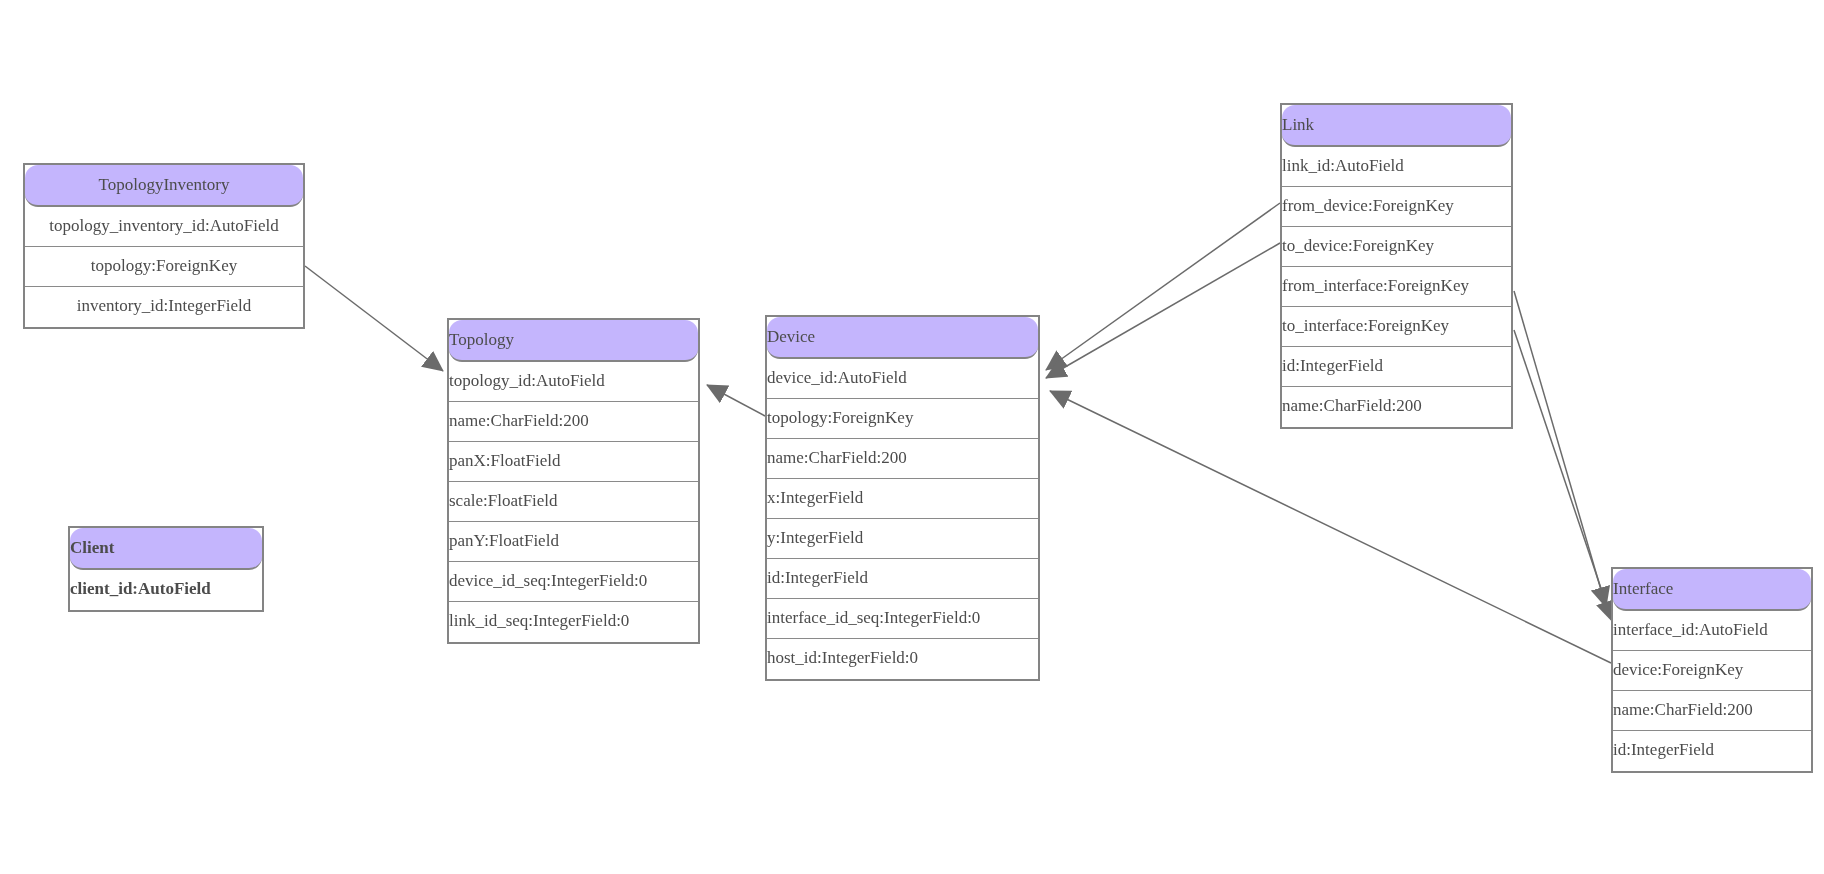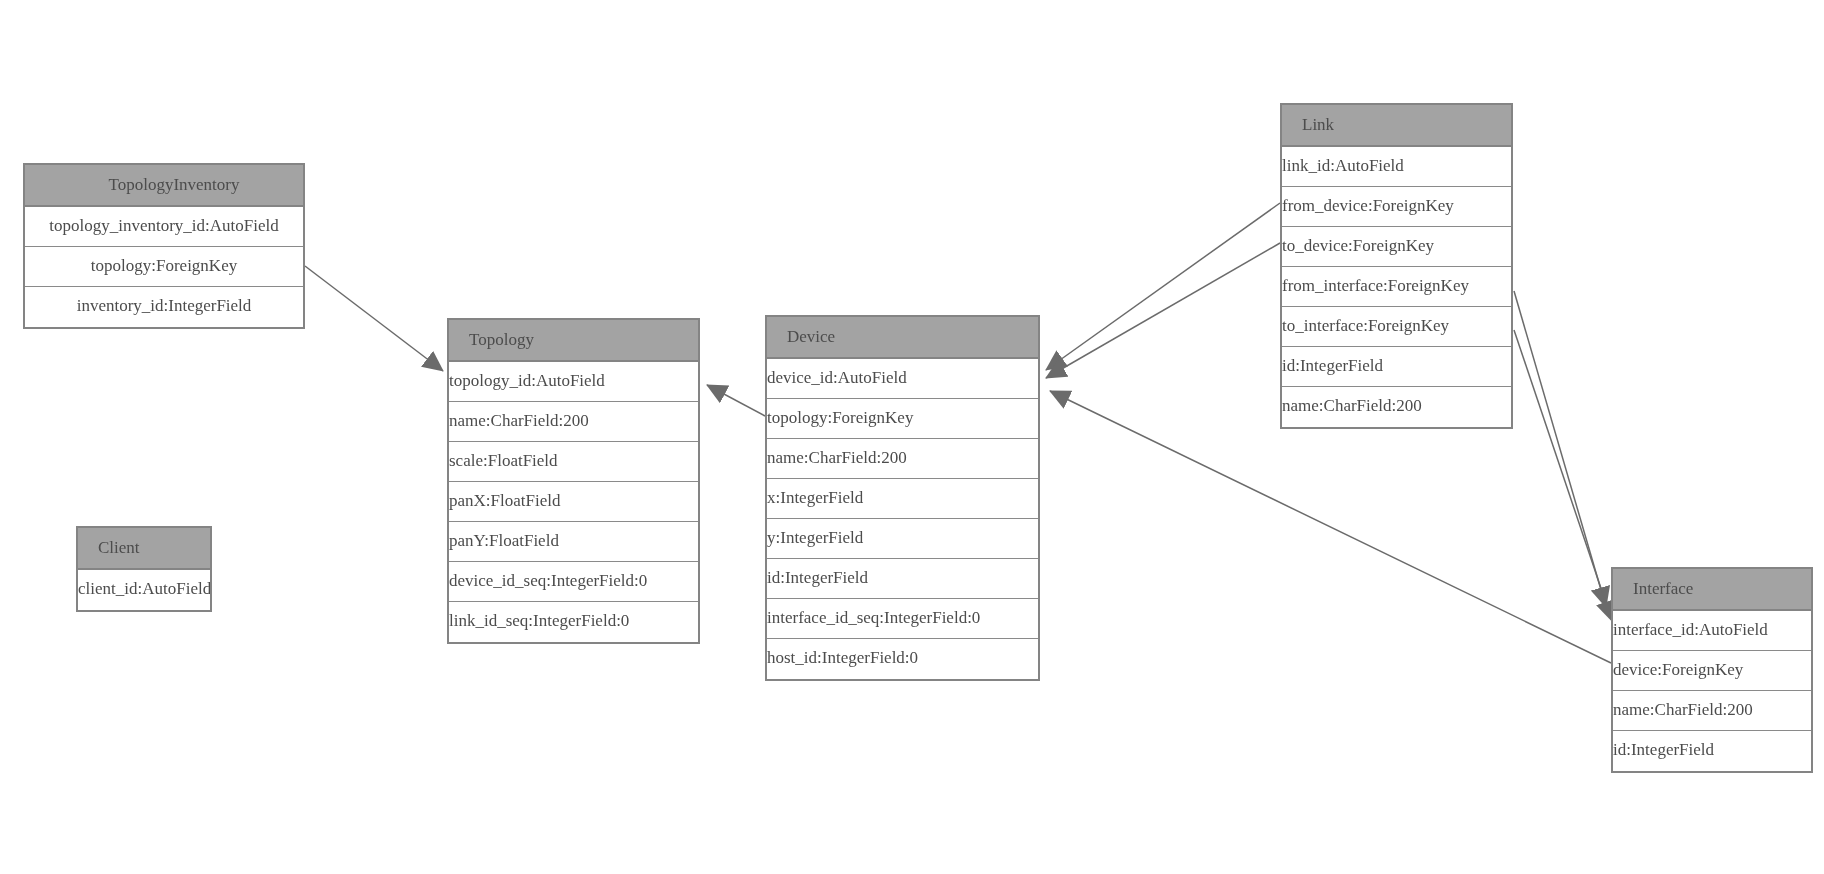--- a/index.html
+++ b/index.html
@@ -19,25 +19,26 @@
   .entity {
     position: absolute;
     border: 2px solid #848484;
     background: #ffffff;
     color: #4c4c4c;
     font-size: 17px;
   }
   .entity-title {
     height: 42px;
     line-height: 40px;
-    background: #a3a3a3;
+    background: #c4b5fd;
     border-bottom: 2px solid #848484;
-    padding-left: 20px;
+    padding-left: 0;
     white-space: nowrap;
     overflow: hidden;
+    border-radius: 13px;
   }
   .entity-row {
     height: 40px;
     line-height: 38px;
     padding-left: 0;
     background: #ffffff;
     border-bottom: 1.5px solid #8a8a8a;
     white-space: nowrap;
     overflow: hidden;
   }
@@ -82,29 +83,29 @@
         <div class="entity-row">topology:ForeignKey</div>
         <div class="entity-row">inventory_id:IntegerField</div>
       </div>
   </div>
 
   <div class="entity" style="left:447px; top:318px; width:253px;">
     <div class="entity-title">Topology</div>
     <div class="entity-rows">
         <div class="entity-row">topology_id:AutoField</div>
         <div class="entity-row">name:CharField:200</div>
+        <div class="entity-row">panX:FloatField</div>
         <div class="entity-row">scale:FloatField</div>
-        <div class="entity-row">panX:FloatField</div>
         <div class="entity-row">panY:FloatField</div>
         <div class="entity-row">device_id_seq:IntegerField:0</div>
         <div class="entity-row">link_id_seq:IntegerField:0</div>
       </div>
   </div>
 
-  <div class="entity" style="left:76px; top:526px; width:136px;">
+  <div class="entity" style="left:68px; top:526px; width:196px;font-weight:bold;">
     <div class="entity-title">Client</div>
     <div class="entity-rows">
         <div class="entity-row">client_id:AutoField</div>
       </div>
   </div>
 
   <div class="entity" style="left:765px; top:315px; width:275px;">
     <div class="entity-title">Device</div>
     <div class="entity-rows">
         <div class="entity-row">device_id:AutoField</div>

